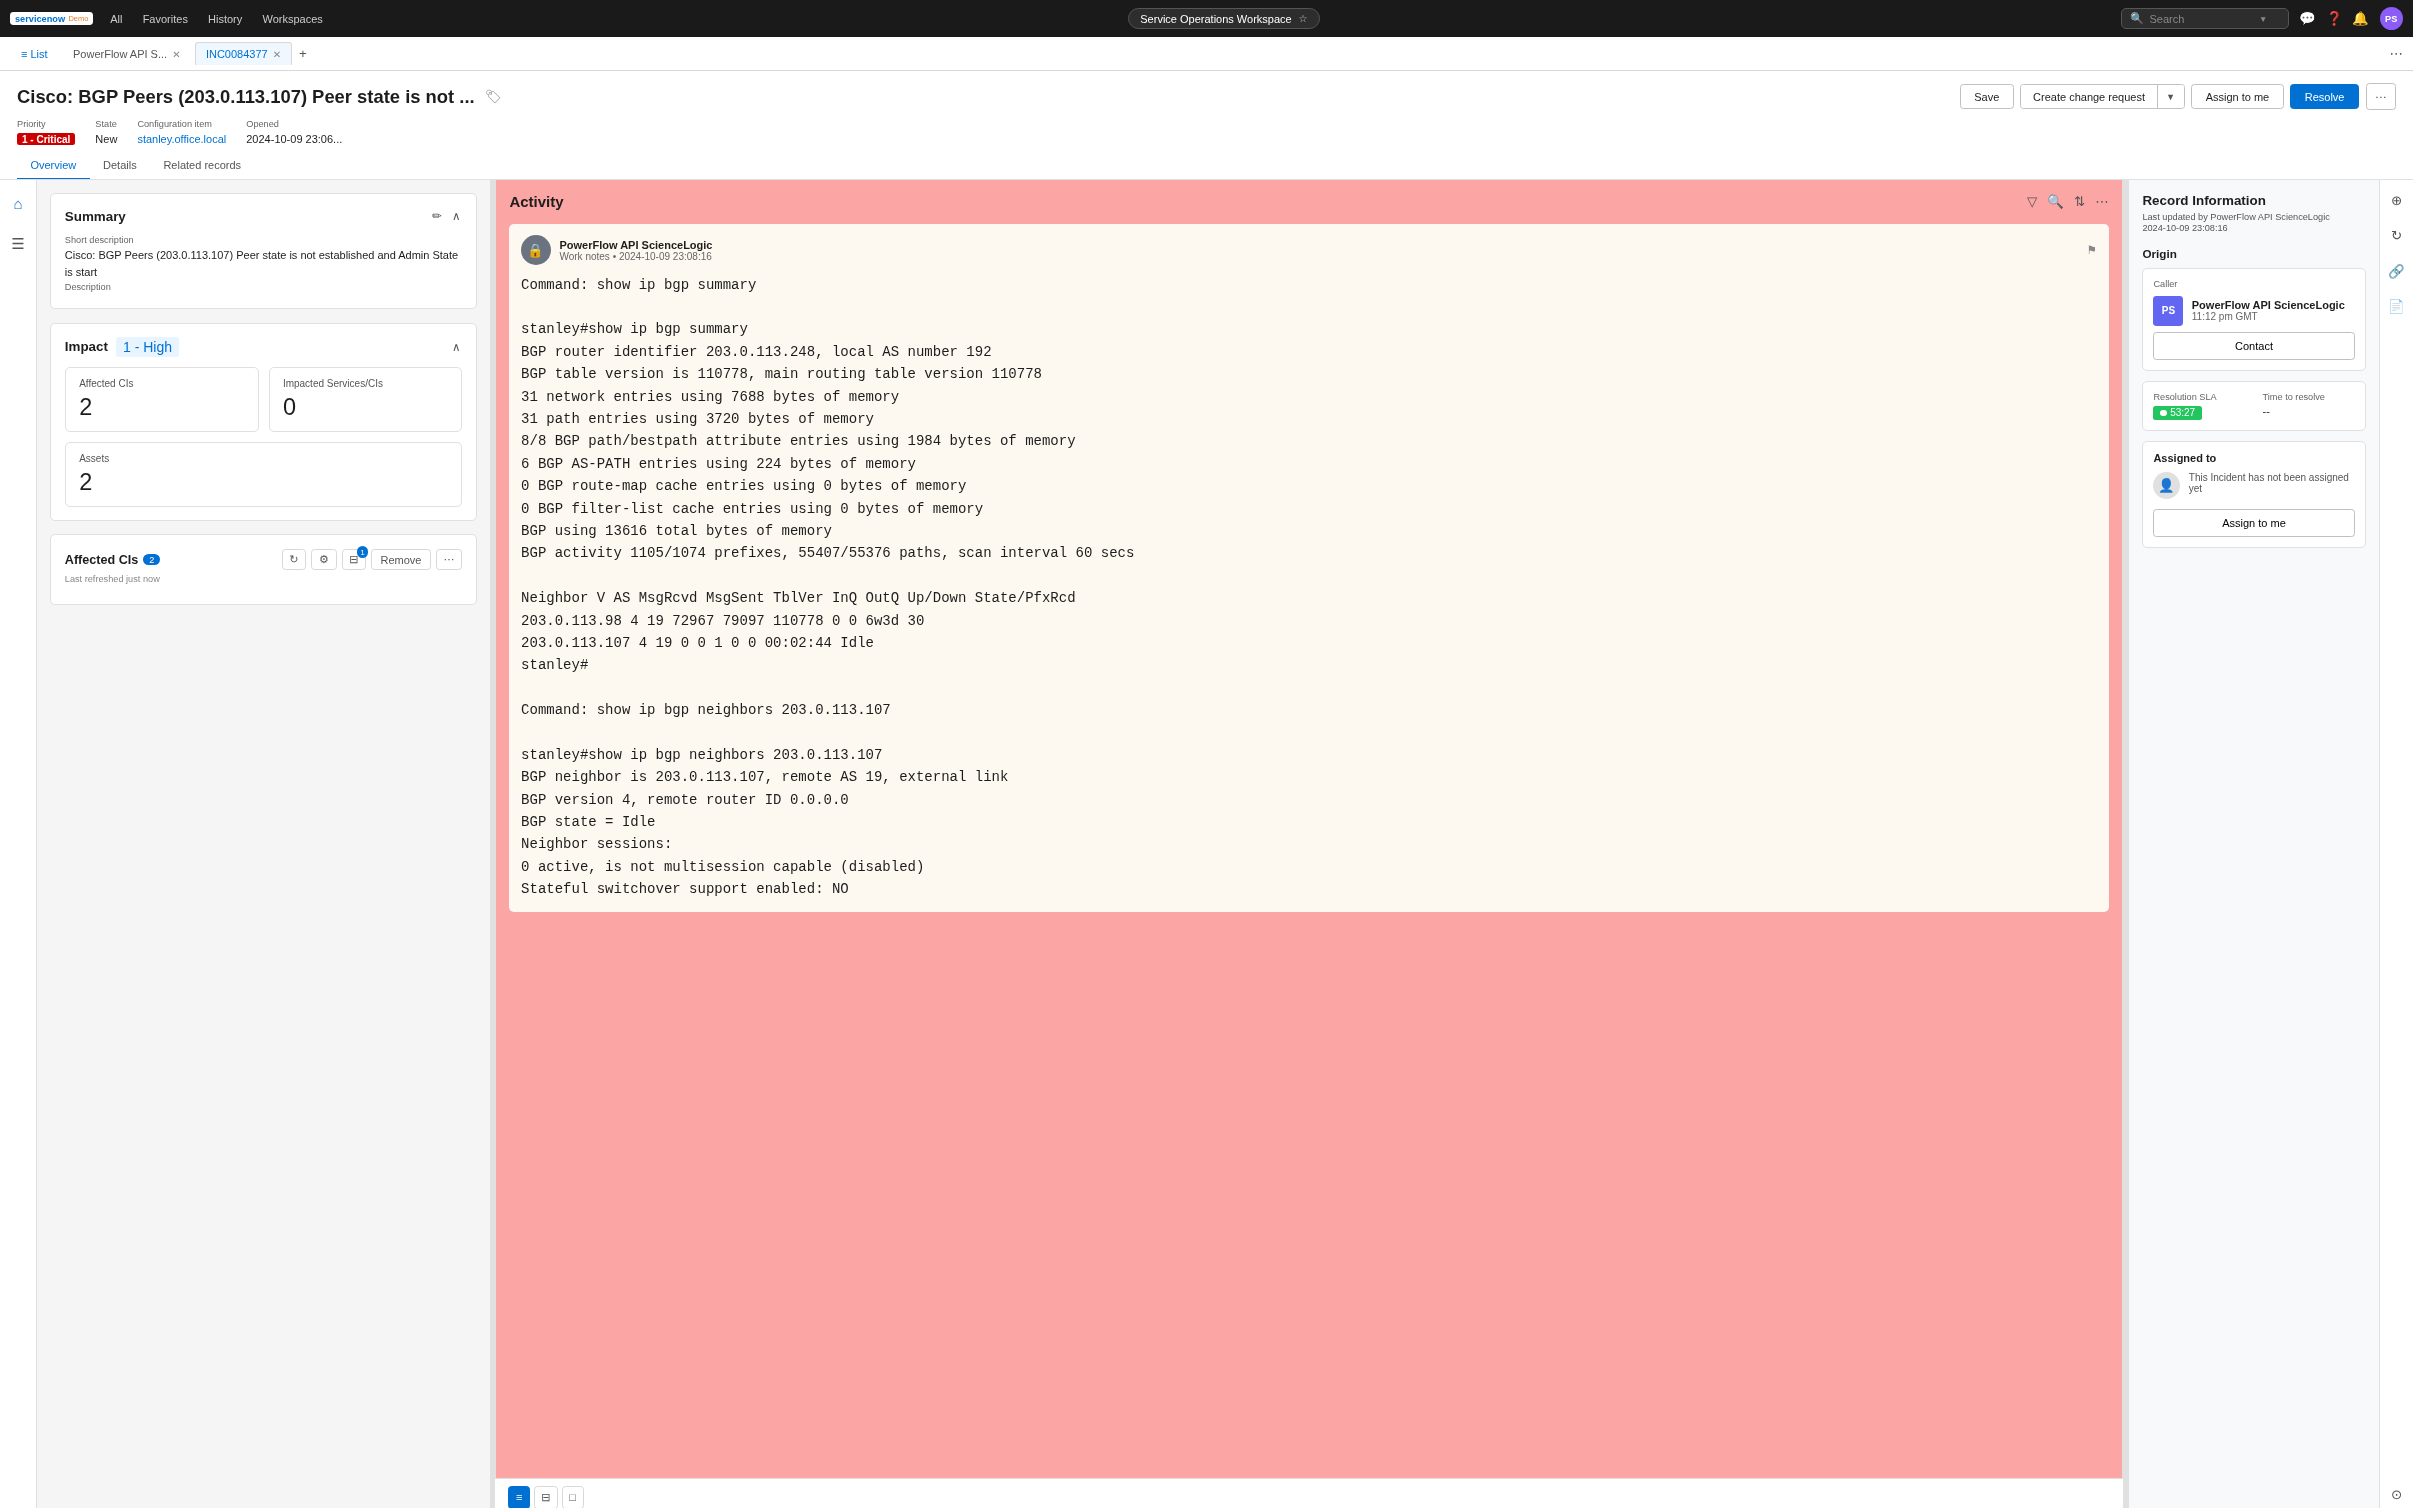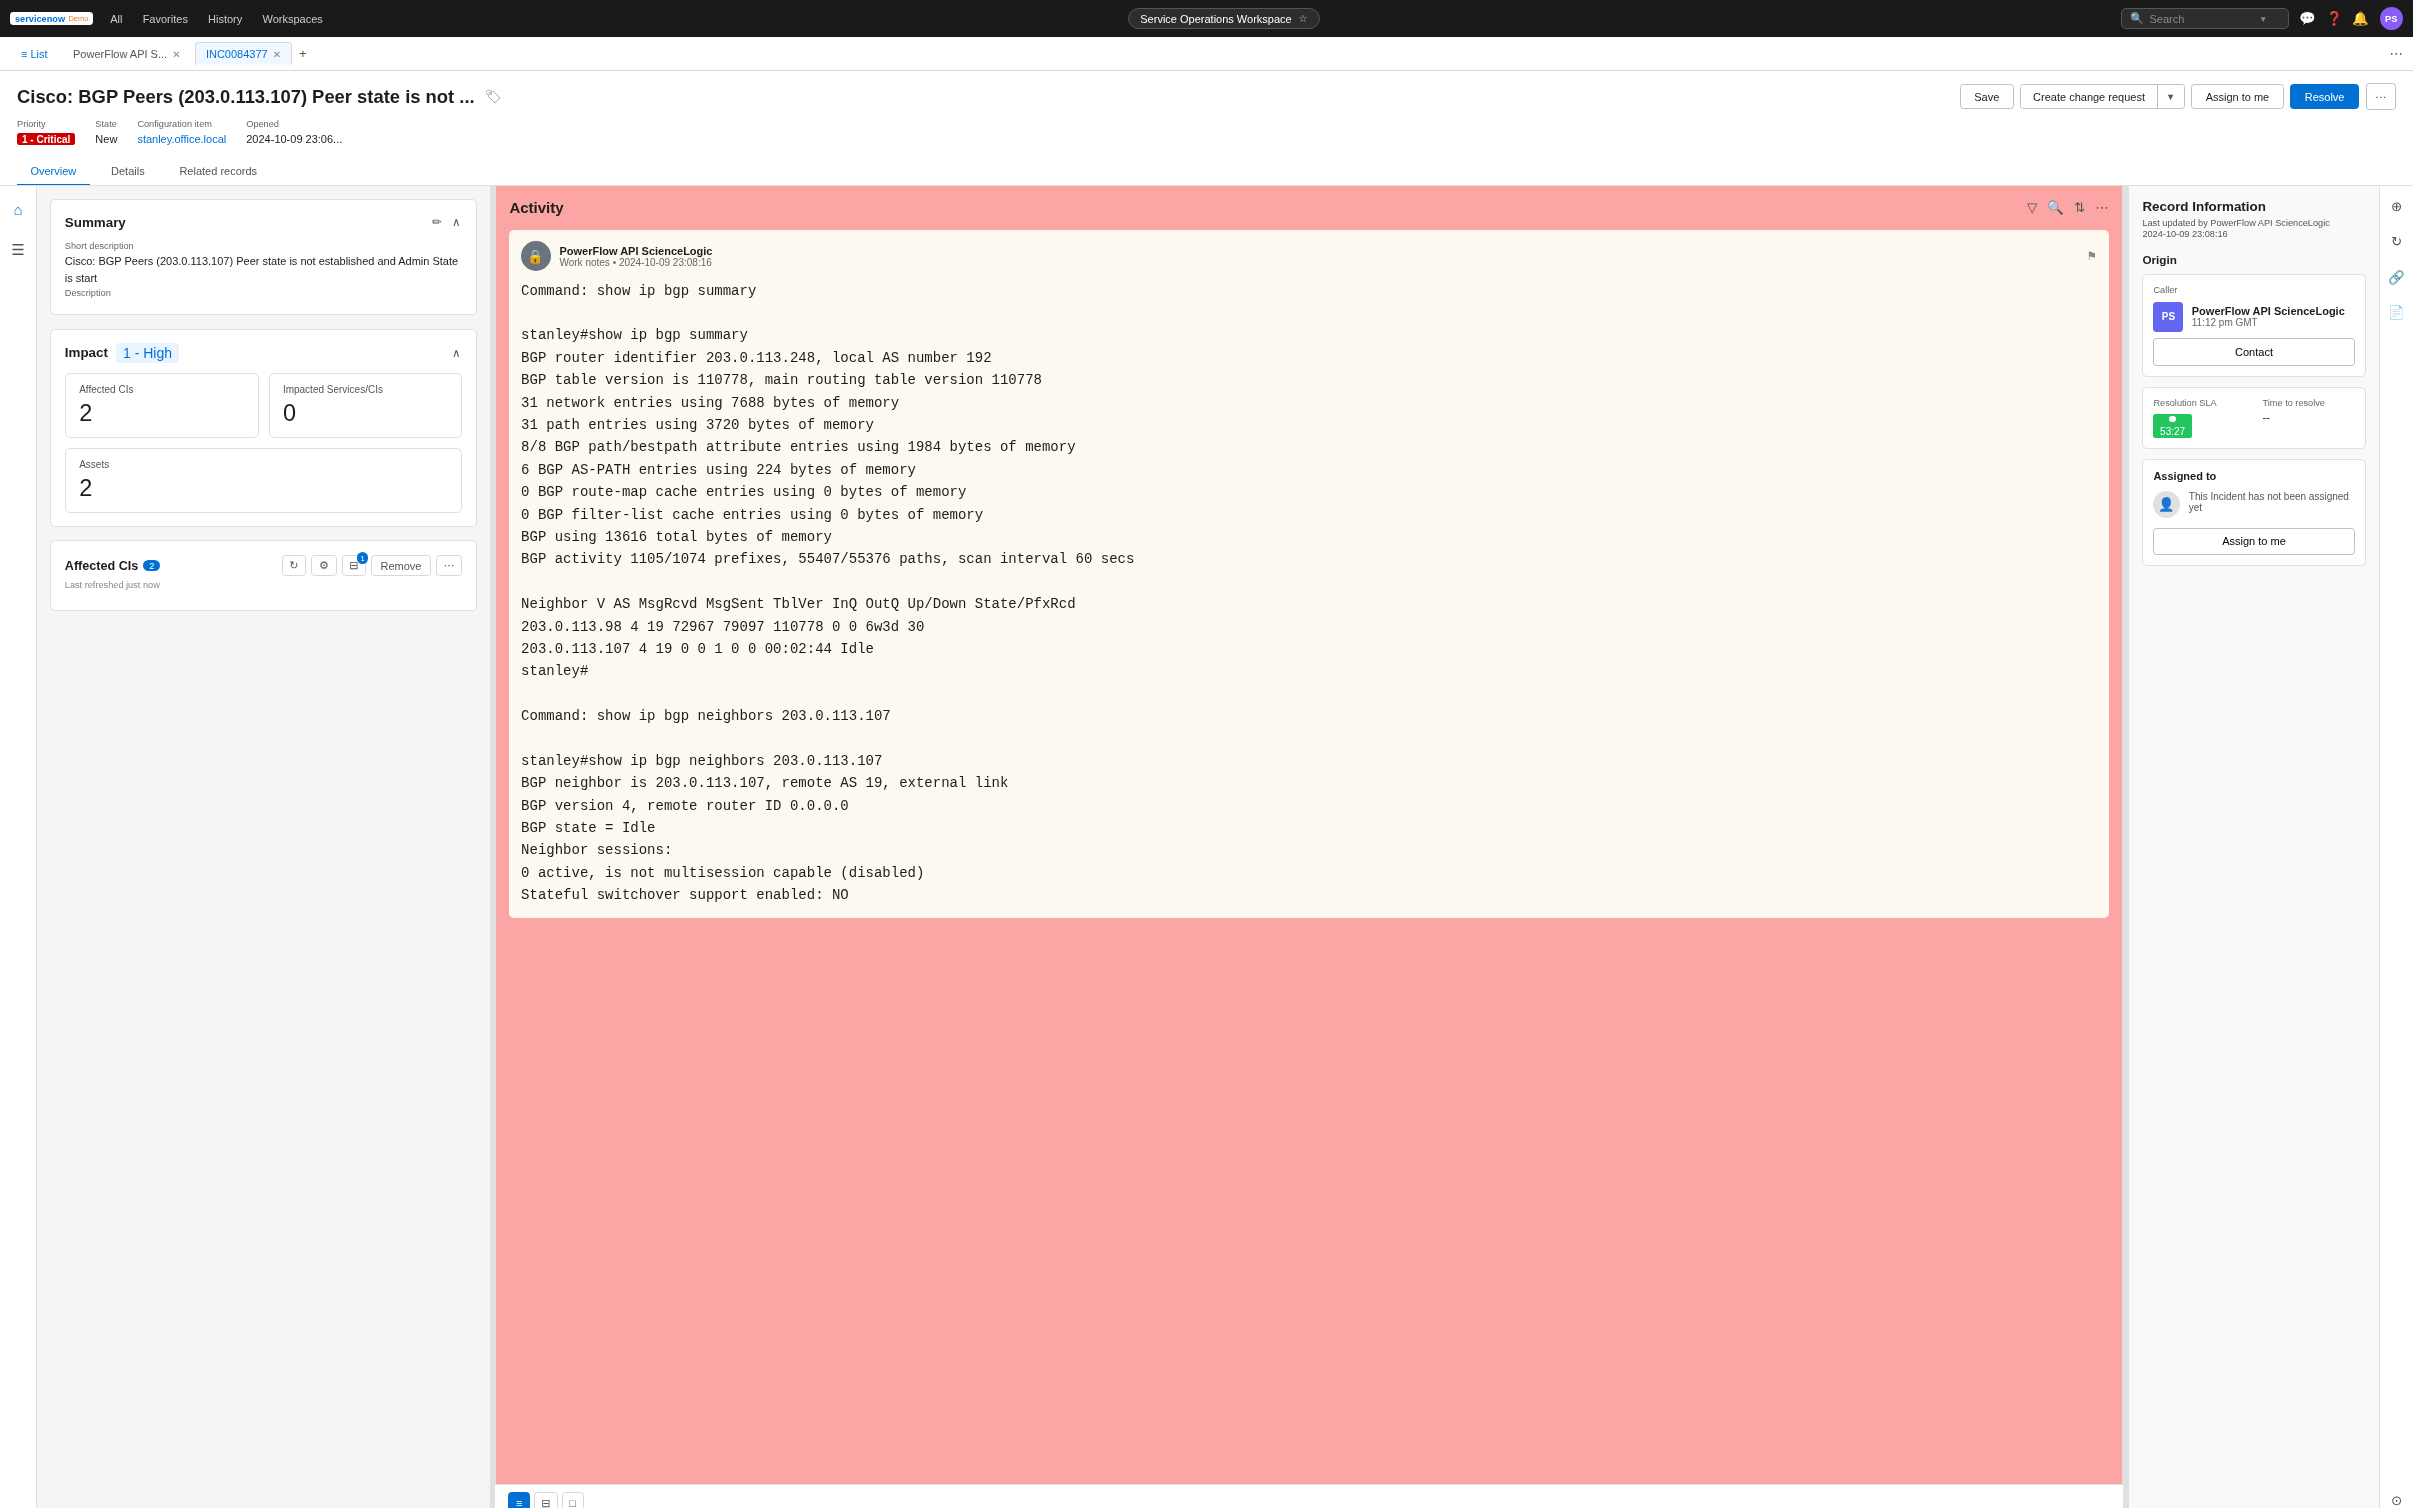--- a/index.html
+++ b/index.html
@@ -60,21 +60,21 @@
     .btn-split { display: flex; border-radius: 3.4px; overflow: hidden; border: 0.8px solid #c0c0c0; }
     .btn-split .main { padding: 5.9px 11.7px; background: #fff; border: none; cursor: pointer; font-size: 11px; color: #1d1d1d; border-right: 0.8px solid #c0c0c0; }
     .btn-split .arrow { padding: 5.9px 8.4px; background: #fff; border: none; cursor: pointer; font-size: 9.2px; color: #555; }
     .btn-more { background: #fff; border: 0.8px solid #c0c0c0; border-radius: 3.4px; padding: 5.9px 8.4px; cursor: pointer; font-size: 11.7px; color: #555; }
     .meta-row { display: flex; gap: 20px; align-items: center; margin-bottom: 0; }
     .meta-item { display: flex; flex-direction: column; gap: 4px; }
     .meta-label { font-size: 9.2px; color: #666; }
     .meta-value { font-size: 11px; color: #1d1d1d; }
     .priority-badge { background: #c00; color: #fff; border-radius: 2.5px; padding: 0.8px 5px; font-size: 10px; font-weight: 600; }
     .config-link { color: #0070d2; font-size: 11px; cursor: pointer; text-decoration: none; }
-    .page-tabs { display: flex; gap: 8px; margin-top: 13px; }
+    .page-tabs { display: flex; gap: 0; margin-top: 7px; }
     .page-tab { padding: 6.7px 13.4px; font-size: 11px; cursor: pointer; color: #555; border-bottom: 1.7px solid transparent; }
     .page-tab.active { color: #0070d2; border-bottom-color: #0070d2; font-weight: 500; }
 
     
     .main-layout { display: flex; height: calc(100vh - 37px - 34px - 101px); overflow: hidden; }
 
     
     .left-sidebar {
       width: 37px; background: #fff; border-right: 0.8px solid #e0e0e0;
       display: flex; flex-direction: column; align-items: center; padding: 10px 0; gap: 13.4px;
@@ -148,21 +148,21 @@
     .caller-avatar { width: 30px; height: 30px; border-radius: 3.4px; background: #6366f1; display: flex; align-items: center; justify-content: center; color: #fff; font-size: 10px; font-weight: 700; flex-shrink: 0; }
     .caller-name { font-size: 11px; font-weight: 600; }
     .caller-time { font-size: 10px; color: #666; }
     .contact-btn { width: 100%; background: #fff; border: 0.8px solid #c0c0c0; border-radius: 3.4px; padding: 6.7px; font-size: 11px; cursor: pointer; text-align: center; }
 
     .sla-section { background: #fff; border: 0.8px solid #e0e0e0; border-radius: 5px; padding: 10px; margin-bottom: 10px; }
     .sla-row { display: flex; gap: 17px; }
     .sla-item { flex: 1; }
     .sla-label { font-size: 9.2px; color: #666; margin-bottom: 3.4px; }
     .sla-value { font-size: 11px; font-weight: 500; }
-    .sla-badge { background: #22c55e; color: #fff; border-radius: 2.5px; padding: 1.7px 6.7px; font-size: 10px; display: inline-flex; align-items: center; gap: 3.4px; flex-direction: column; }
+    .sla-badge { background: #22c55e; color: #fff; border-radius: 2.5px; padding: 1.7px 6.7px; font-size: 10px; display: inline-flex; align-items: center; gap: 3.4px; }
     .sla-dot { width: 6.7px; height: 6.7px; border-radius: 50%; background: #fff; }
 
     .assigned-section { background: #fff; border: 0.8px solid #e0e0e0; border-radius: 5px; padding: 10px; }
     .assigned-title { font-size: 11px; font-weight: 600; margin-bottom: 8.4px; }
     .unassigned-row { display: flex; align-items: flex-start; gap: 8.4px; margin-bottom: 10px; }
     .unassigned-icon { width: 27px; height: 27px; border-radius: 50%; background: #e0e0e0; display: flex; align-items: center; justify-content: center; color: #666; font-size: 13.4px; flex-shrink: 0; }
     .unassigned-text { font-size: 10px; color: #555; }
     .assign-me-btn { width: 100%; background: #fff; border: 0.8px solid #c0c0c0; border-radius: 3.4px; padding: 6.7px; font-size: 11px; cursor: pointer; text-align: center; }
 
     

